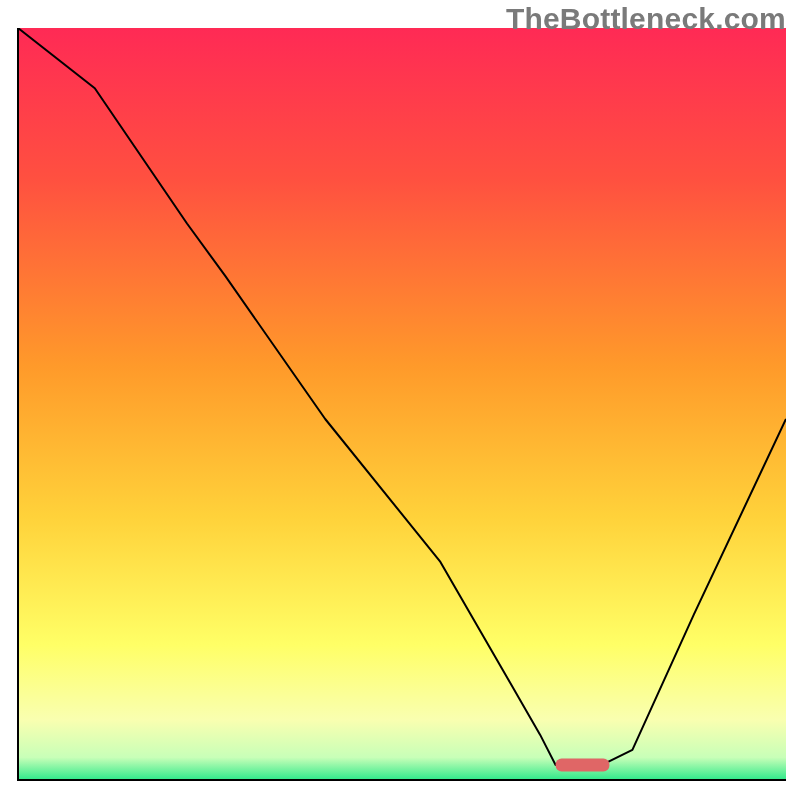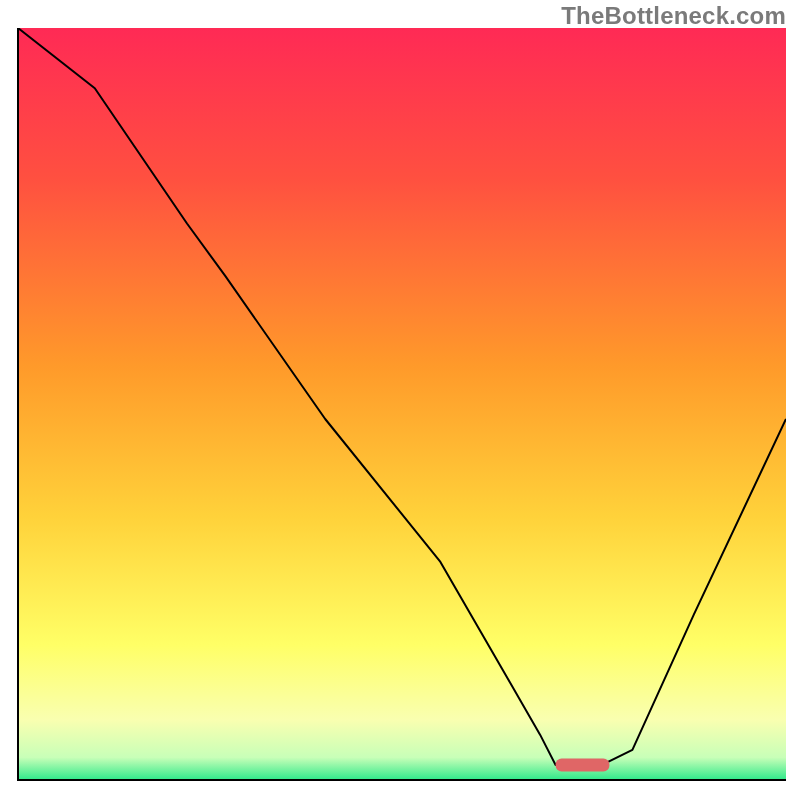--- a/index.html
+++ b/index.html
@@ -12,21 +12,21 @@
     position: relative;
   }
   .container {
     position: absolute;
     inset: 0;
   }
   .watermark {
     position: absolute;
     top: 2px;
     right: 14px;
-    font-size: 24px;
+    font-size: 30px;
     font-weight: 600;
     color: #7a7a7a;
     letter-spacing: 0.2px;
     z-index: 30;
     user-select: none;
   }
   .plot-area {
     position: absolute;
     left: 16px;
     top: 28px;

